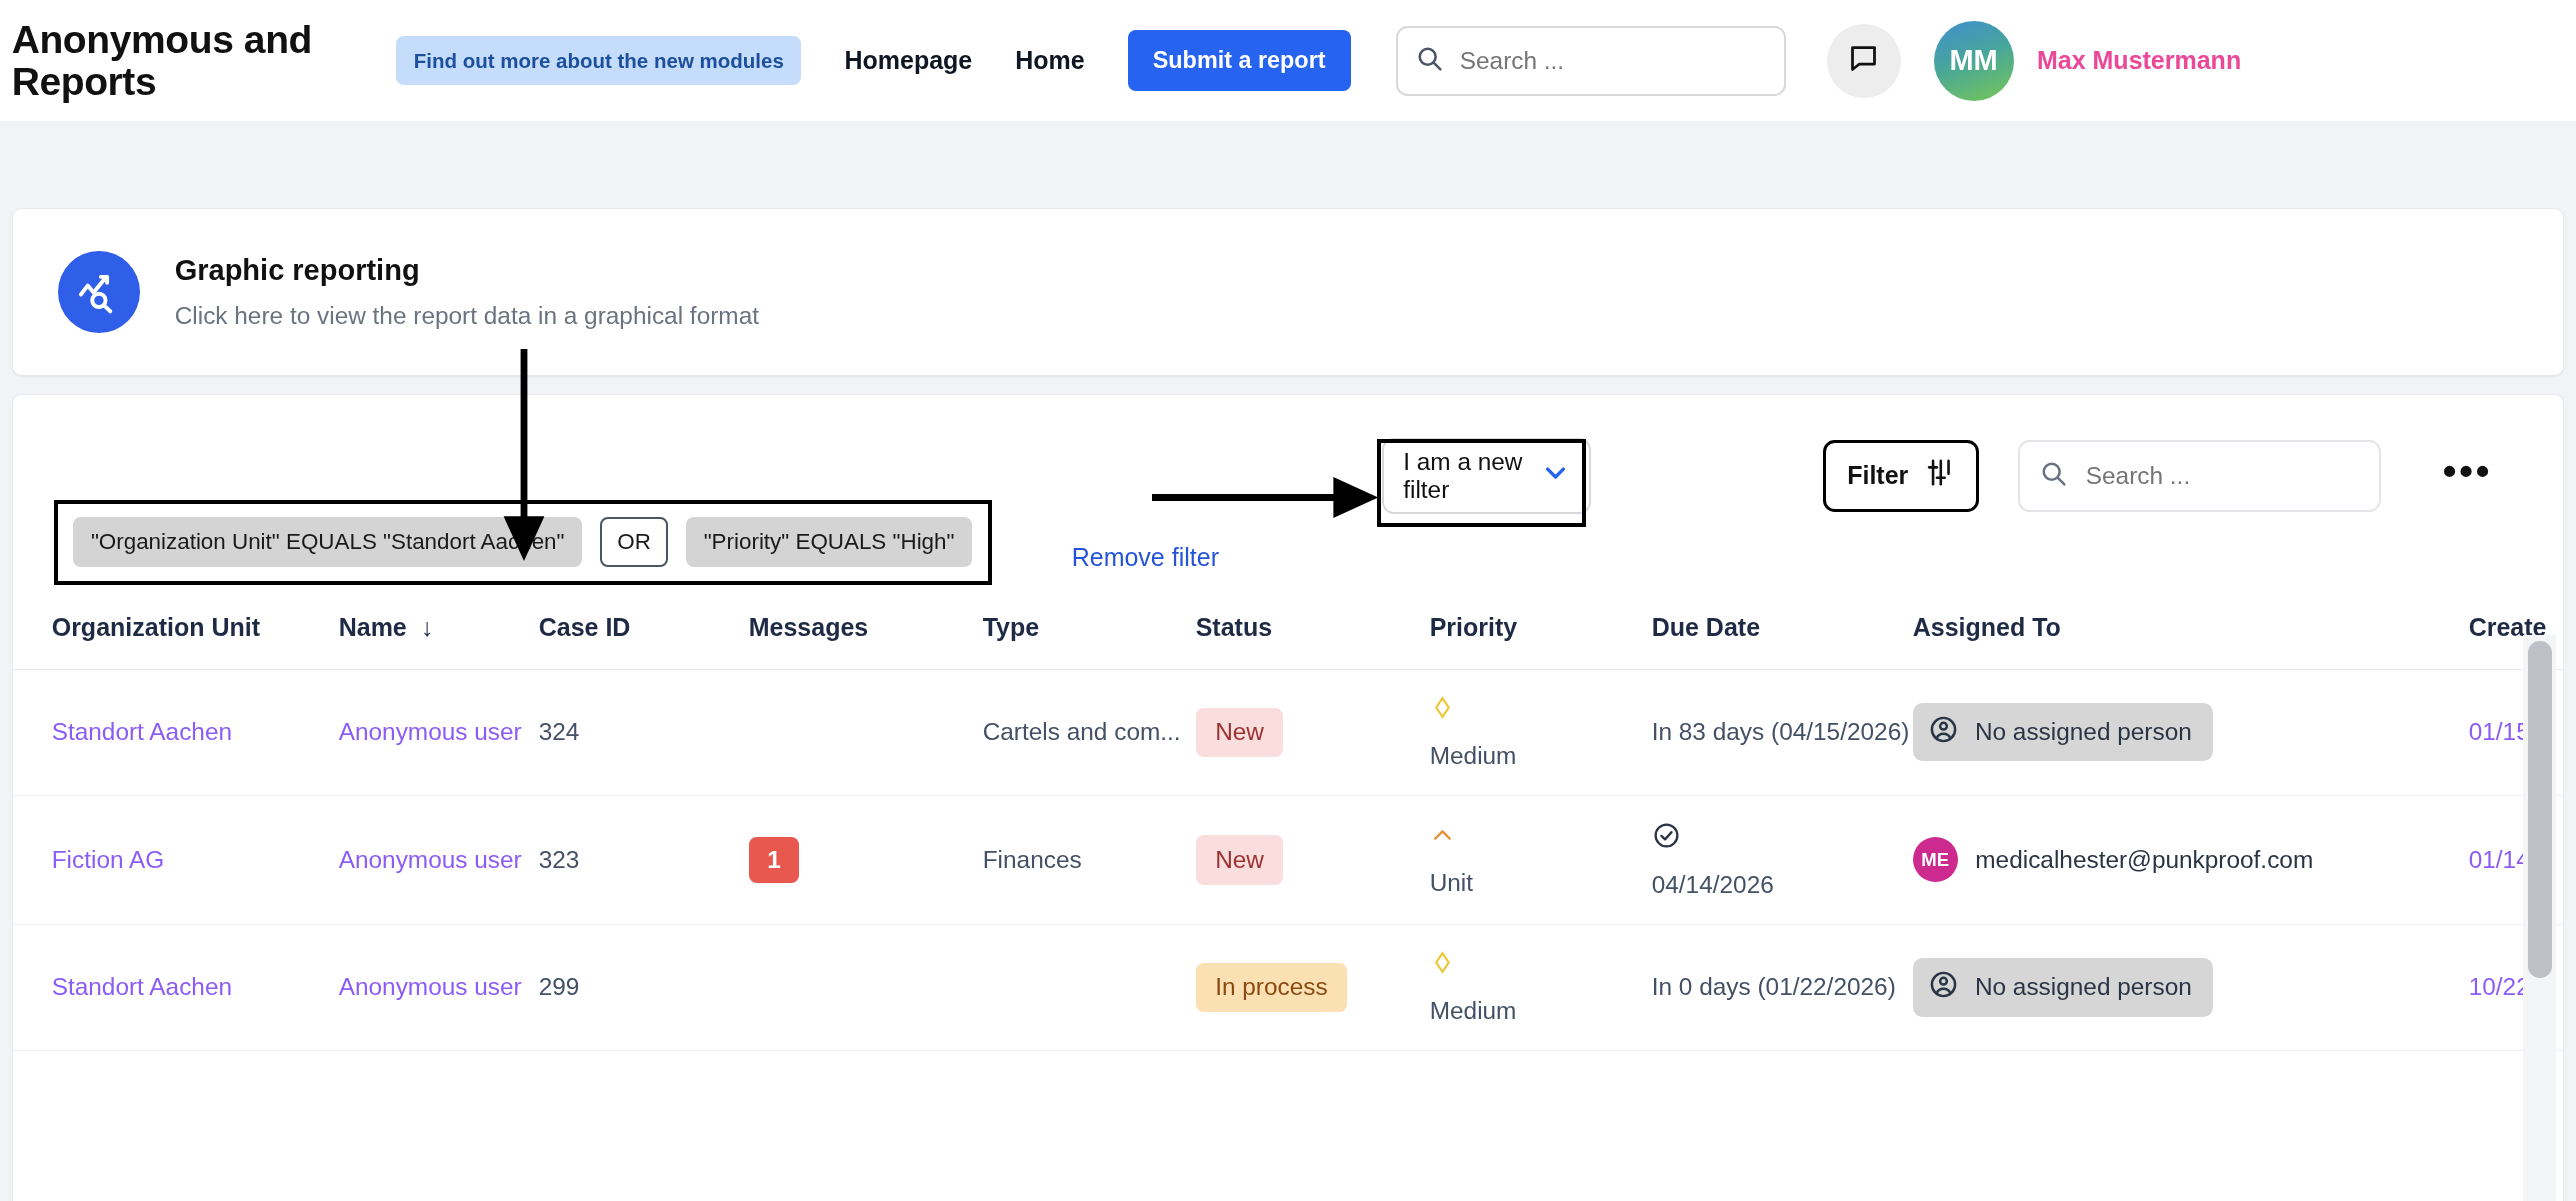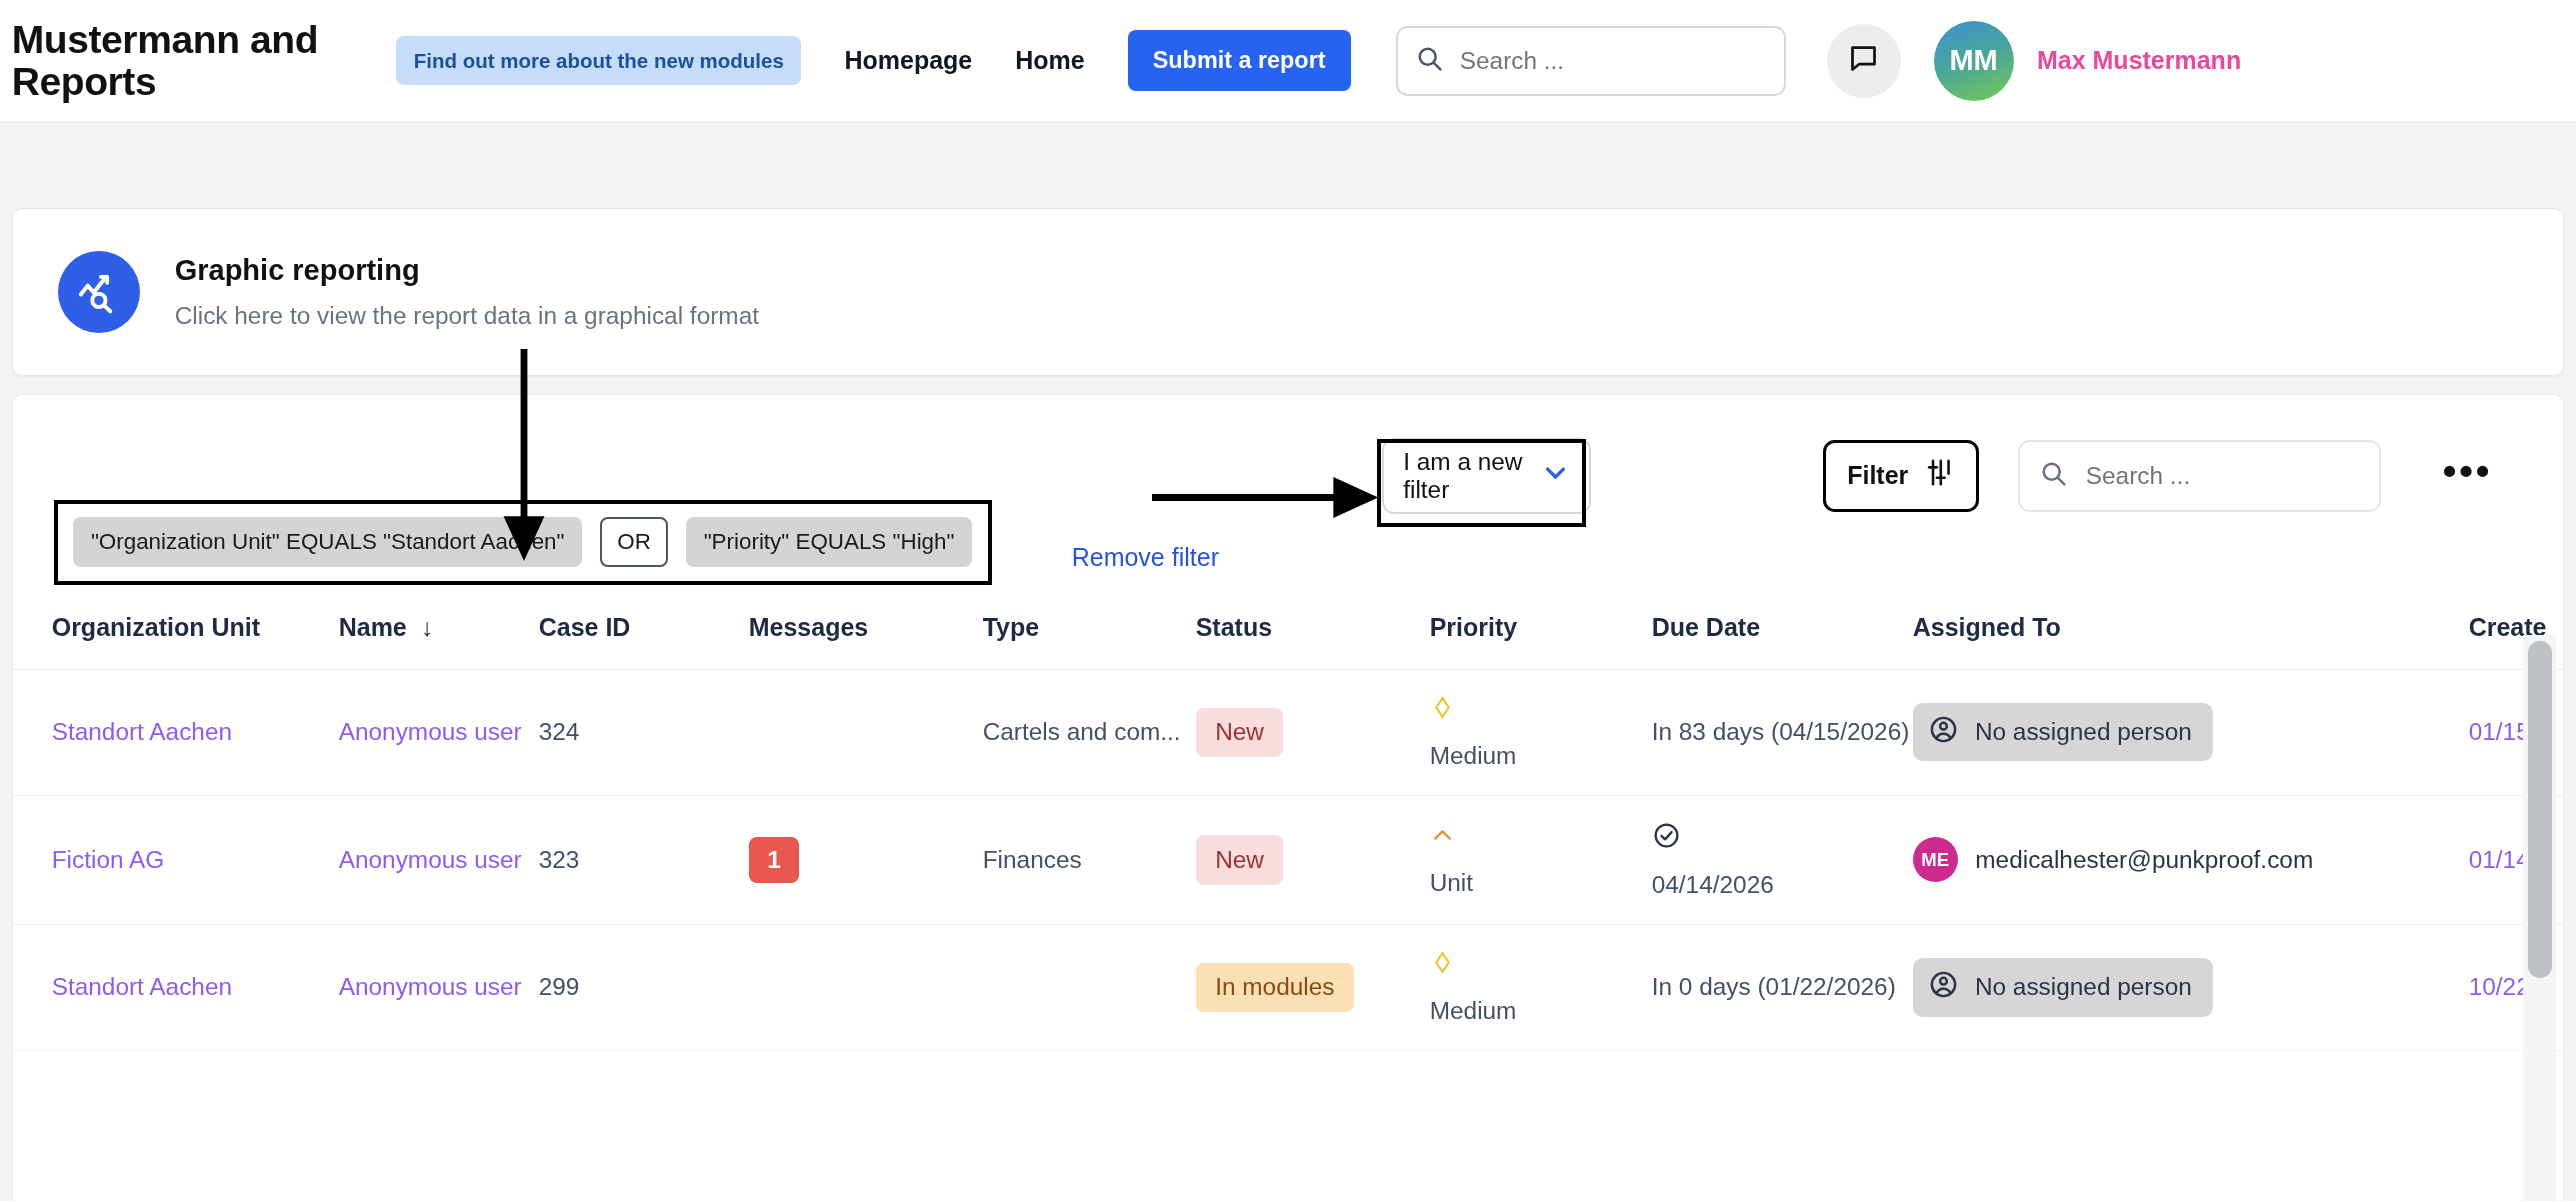--- a/index.html
+++ b/index.html
@@ -337,21 +337,21 @@
     border-radius:11.7px;
   }
 
   
   .ann{ position:absolute; pointer-events:none; z-index:40; }
 </style>
 </head>
 <body>
 
 <div class="header">
-  <div class="brand-title">Mustermann and Reports</div>
+  <div class="brand-title">Anonymous and Reports</div>
 
   <div class="header-nav">
     <div class="pill-link">Find out more about the new modules</div>
     <div class="nav-link">Homepage</div>
     <div class="nav-link">Home</div>
     <button class="primary-btn">Submit a report</button>
 
     <div class="hdr-search">
       <span>
         <svg width="29" height="29" viewBox="0 0 24 24" fill="none" stroke="#4b5563" stroke-width="2.1">
@@ -538,21 +538,21 @@
             <td class="c-created strong">01/14/</td>
           </tr>
 
           <tr>
             <td class="c-org strong">Standort Aachen</td>
             <td class="c-name strong">Anonymous user</td>
             <td class="c-case">299</td>
             <td class="c-msg"></td>
             <td class="c-type"></td>
             <td class="c-status">
-              <span class="badge badge-proc">In modules</span>
+              <span class="badge badge-proc">In process</span>
             </td>
             <td class="c-prio">
               <span class="prio">
                 <span>
                   <svg width="25" height="25" viewBox="0 0 24 24" fill="none" stroke="#edc531" stroke-width="2">
                       <polygon points="12,3 18,12 12,21 6,12"></polygon>
                     </svg>
                 </span>
                 <span>Medium</span>
               </span>

